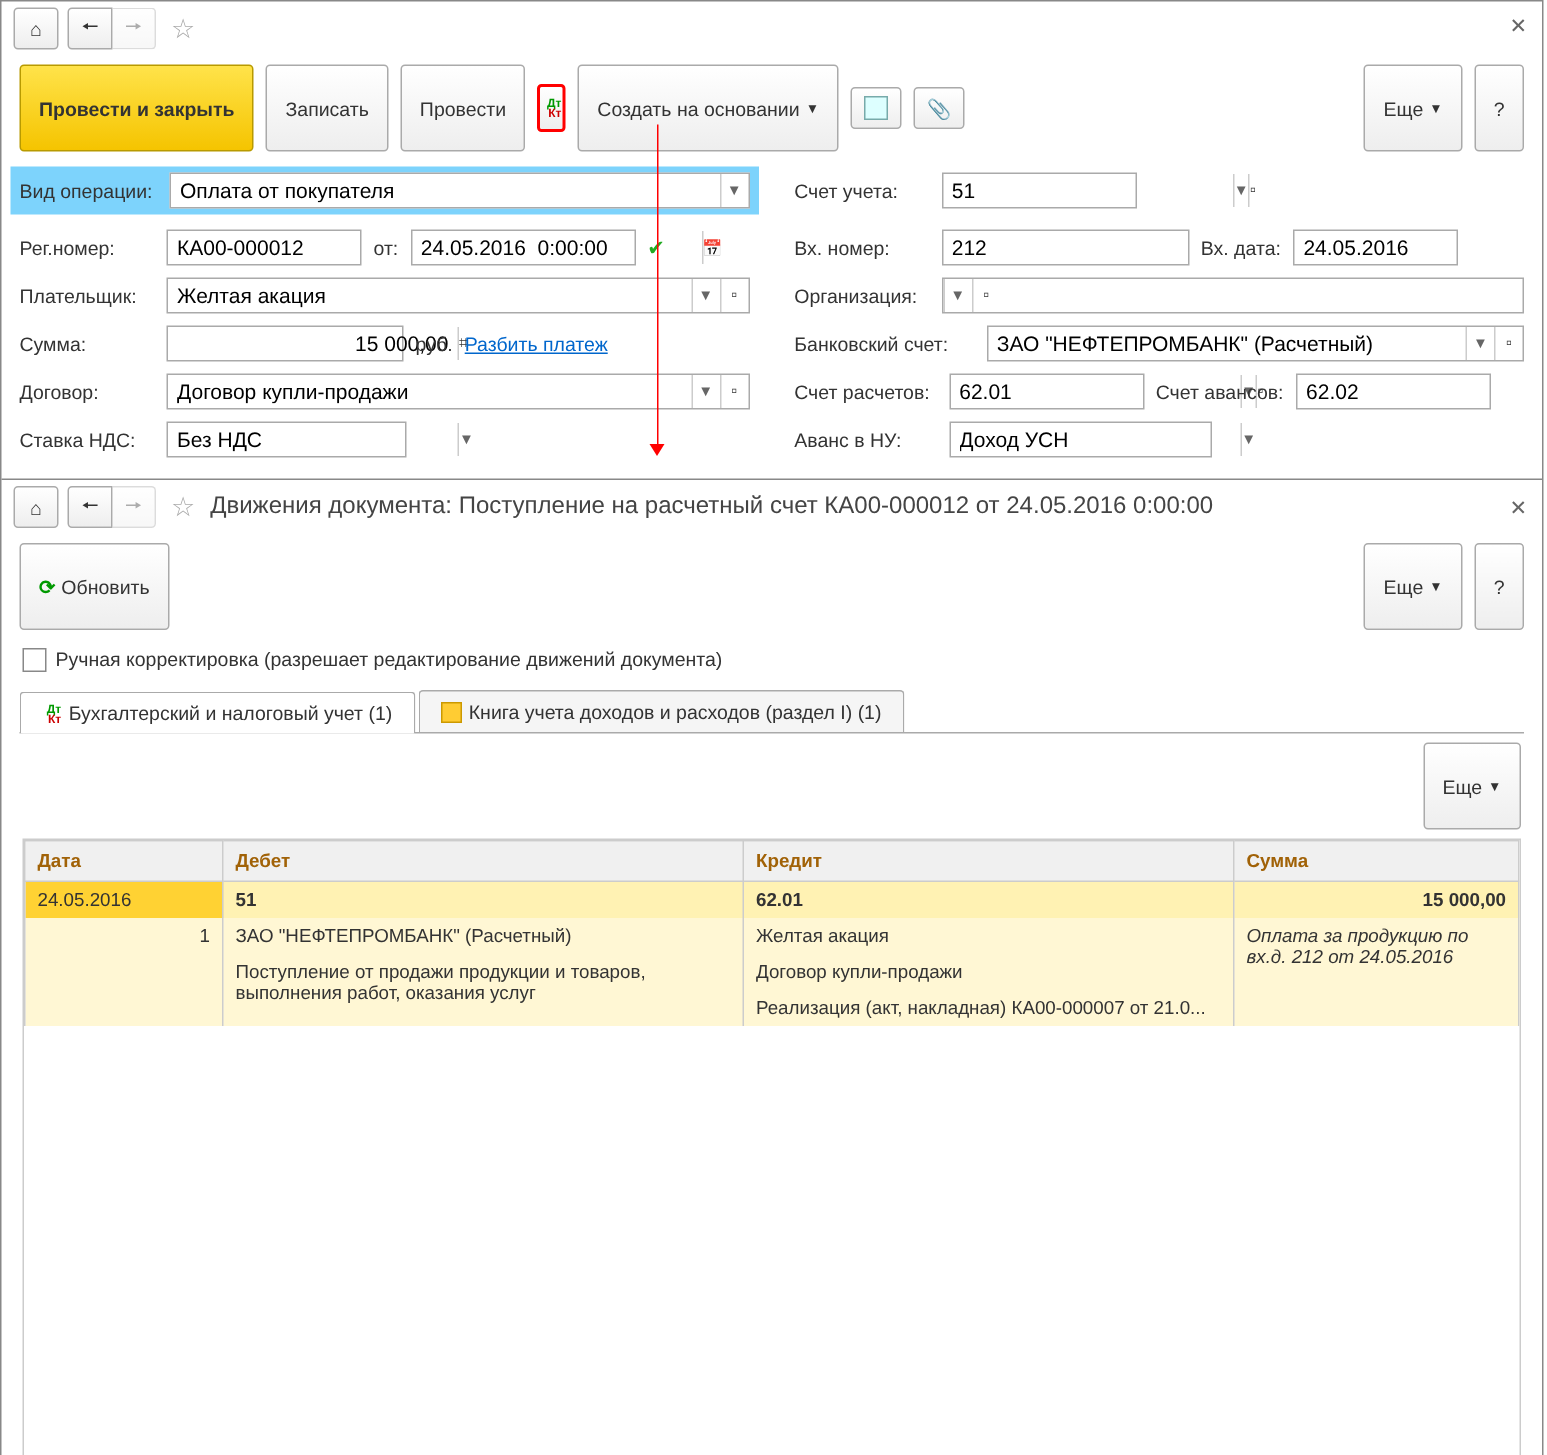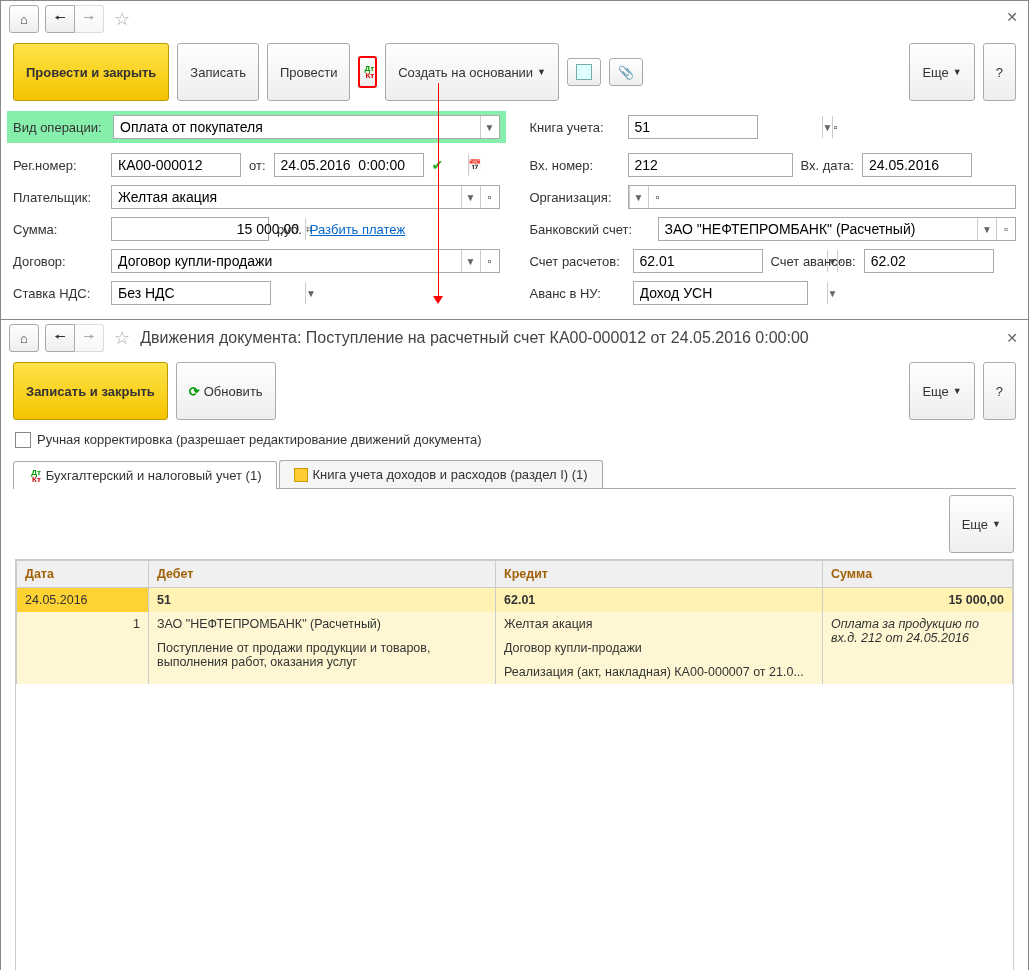--- a/index.html
+++ b/index.html
@@ -18,21 +18,21 @@
 .btn-icon{padding:0 8px}
 .spacer{flex:1}
 .form{padding:4px 12px}
 .row{display:flex;align-items:center;margin:4px 0;gap:8px}
 .lbl{width:90px;text-align:left;color:#333}
 .lbl-wide{width:120px}
 .field{display:flex;align-items:center;height:24px;border:1px solid #aaa;background:#fff;box-sizing:border-box}
 .field input{border:0;outline:0;padding:0 6px;font-size:14px;height:22px;flex:1;background:transparent}
 .field .dd{width:18px;height:100%;border-left:1px solid #ccc;display:flex;align-items:center;justify-content:center;cursor:pointer;color:#666;font-size:10px}
 .field .ext{width:18px;height:100%;border-left:1px solid #ccc;display:flex;align-items:center;justify-content:center;cursor:pointer;font-size:11px}
-.hl-row{background:#86efac;padding:4px 6px;margin:0 -6px 6px -6px}
+.hl-row{background:#7dd3fc;padding:4px 6px;margin:0 -6px 6px -6px}
 .hl-row .lbl{width:92px}
 .link{color:#0066cc;text-decoration:underline;cursor:pointer}
 .half{display:flex;gap:30px}
 .half>div{flex:1;min-width:0}
 .rub{color:#333}
 .dtkt{font-size:8px;line-height:7px;font-weight:bold;text-align:right}
 .dtkt .d{color:#090}
 .dtkt .k{color:#c00;margin-left:4px}
 .red-box{border:2px solid red;padding:1px}
 .arrow-line{position:absolute;left:437px;top:82px;width:1px;height:218px;background:red;pointer-events:none}
@@ -104,21 +104,21 @@
         <div class="row hl-row">
           <span class="lbl">Вид операции:</span>
           <span class="field" style="flex:1">
               <input readonly="" value="Оплата от покупателя" style="">
               <span class="dd">▼</span>
             </span>
         </div>
       </div>
       <div>
         <div class="row">
-          <span class="lbl">Книга учета:</span>
+          <span class="lbl">Счет учета:</span>
           <span class="field" style="width:130px">
               <input readonly="" value="51" style="">
               <span class="dd">▼</span>
               <span class="ext">▫</span>
             </span>
         </div>
       </div>
     </div>
 
     <div class="half">
@@ -254,21 +254,20 @@
       <span class="nav-group">
         <span class="nav-btn">🠔</span>
         <span class="nav-btn" style="opacity:.4">🠖</span>
       </span>
       <span class="star">☆</span>
       <span class="title" style="font-size:16px">Движения документа: Поступление на расчетный счет КА00-000012 от 24.05.2016 0:00:00</span>
       <span class="close-x" style="top:auto">✕</span>
     </div>
 
     <div class="toolbar">
-      <span class="btn btn-yellow">Записать и закрыть</span>
       <span class="btn refresh">Обновить</span>
       <span class="spacer"></span>
       <span class="btn">
           <span>Еще</span> 
           <span style="font-size:9px;margin-left:4px">▼</span>
         </span>
       <span class="btn">?</span>
     </div>
 
     <div class="checkbox-line">

